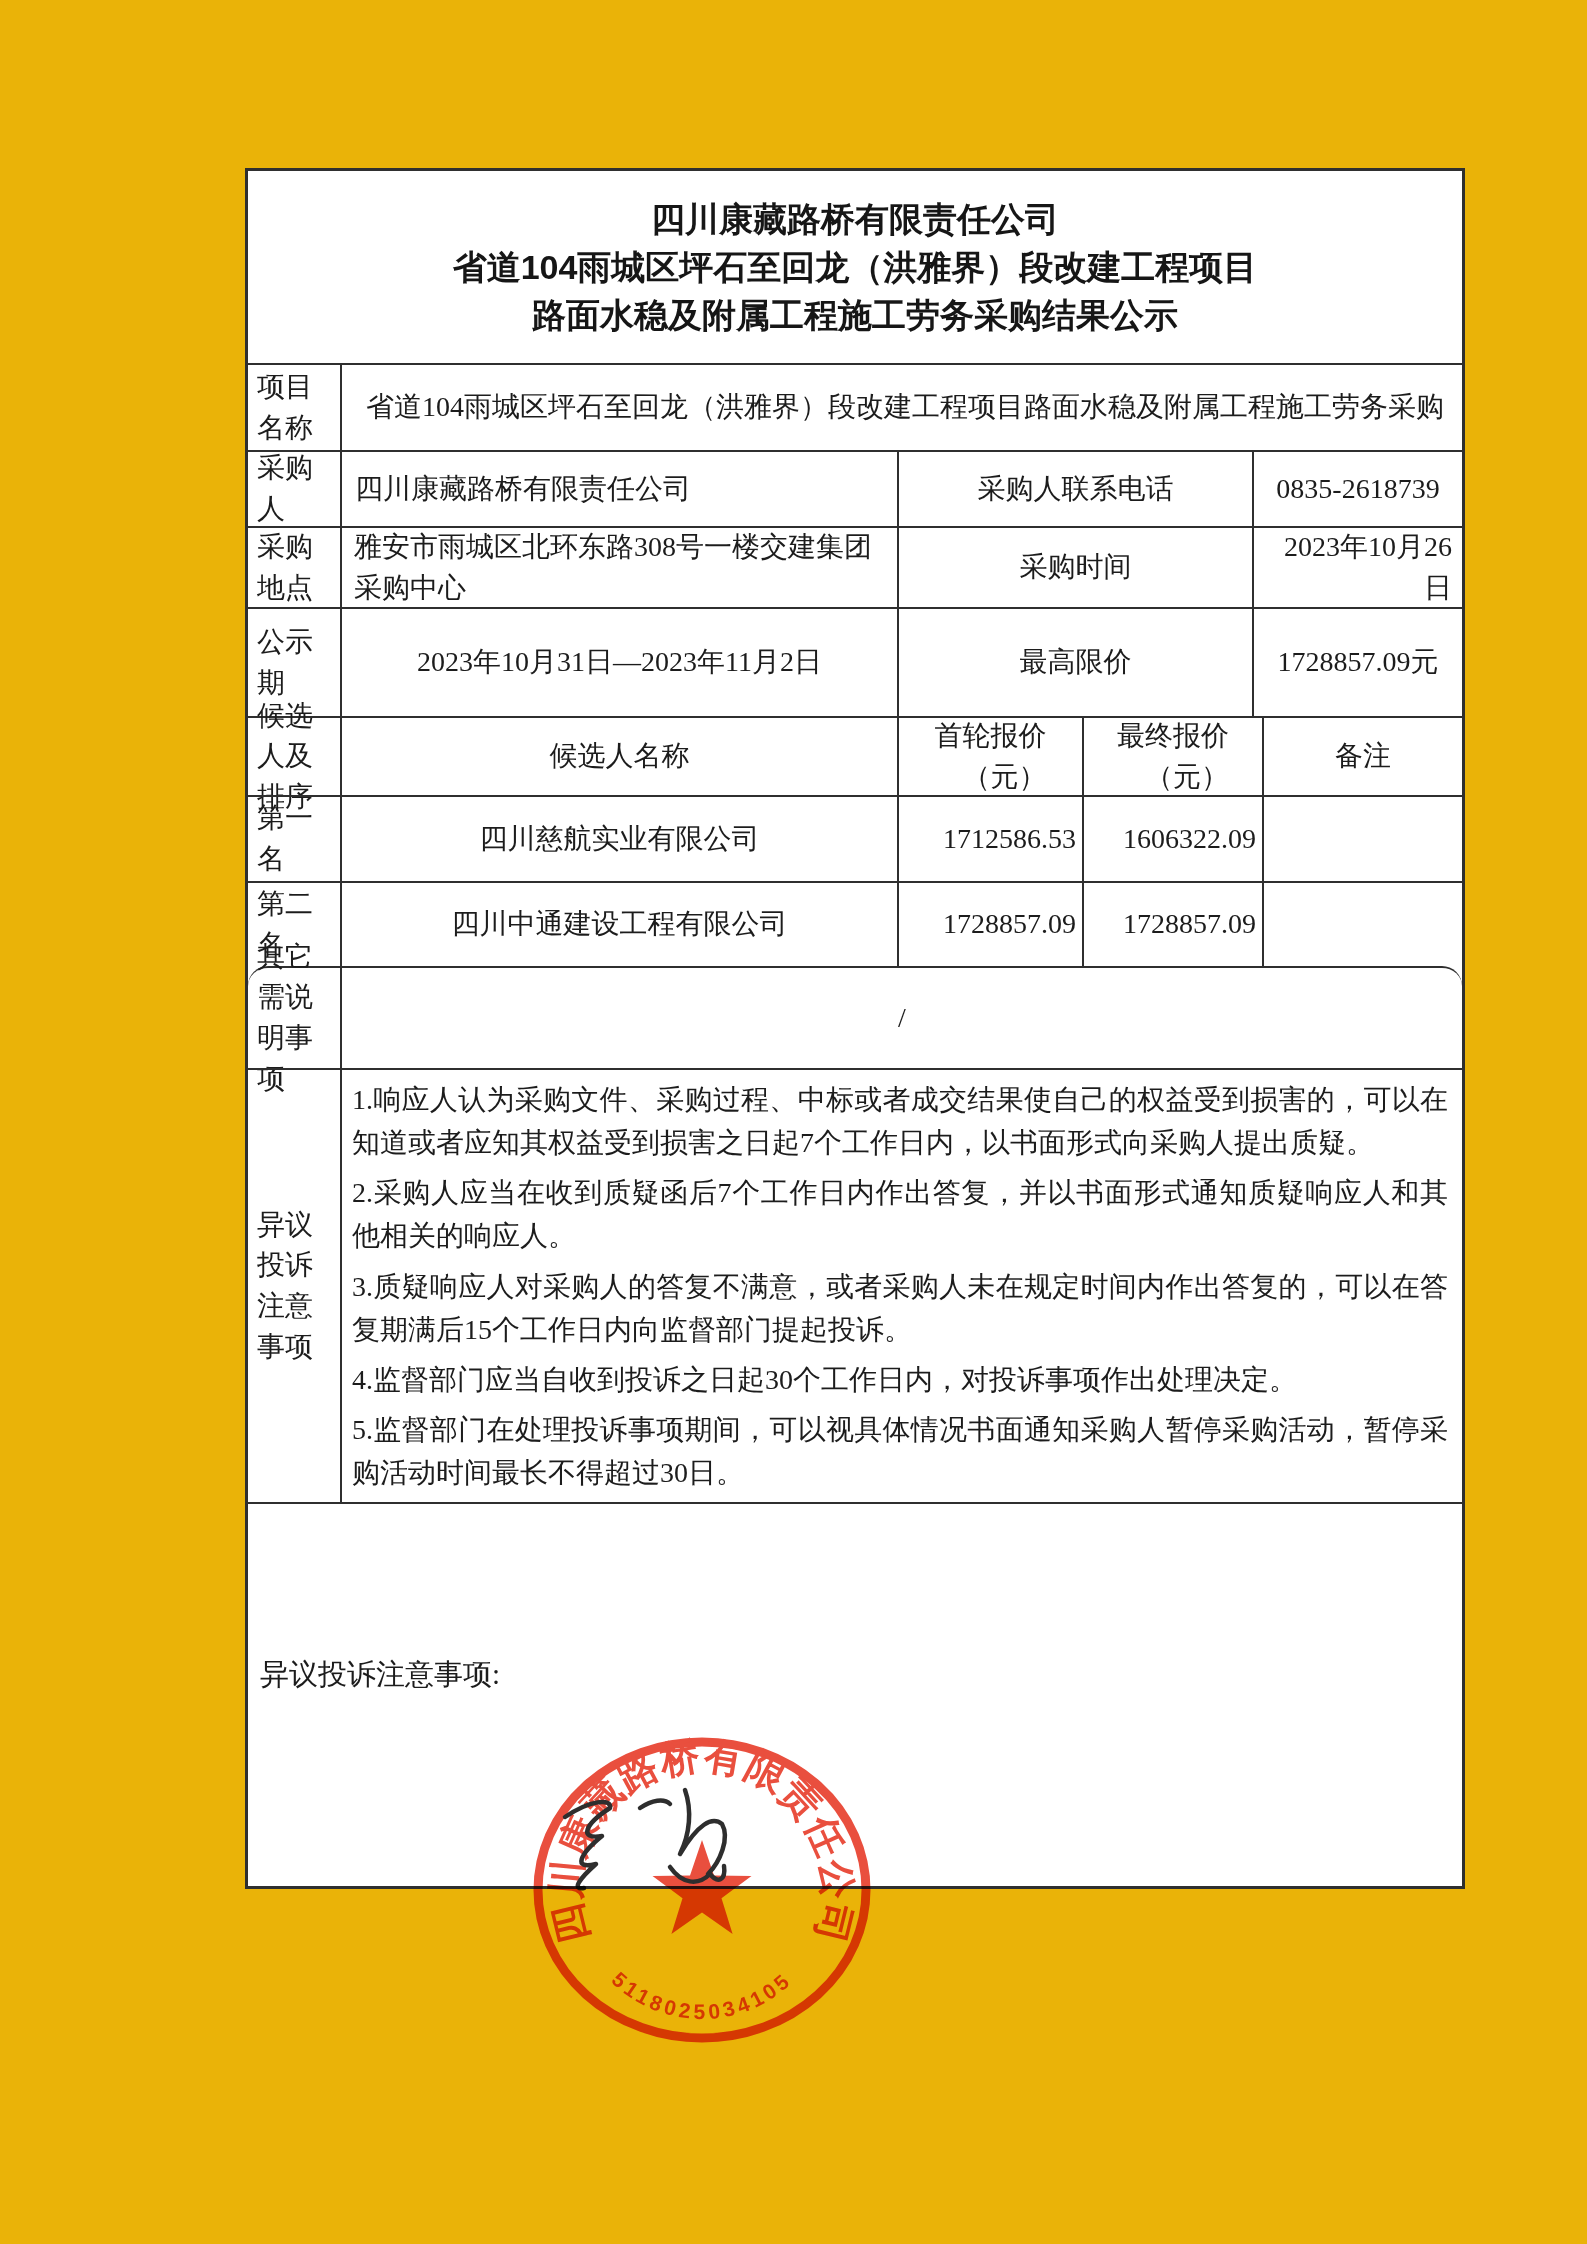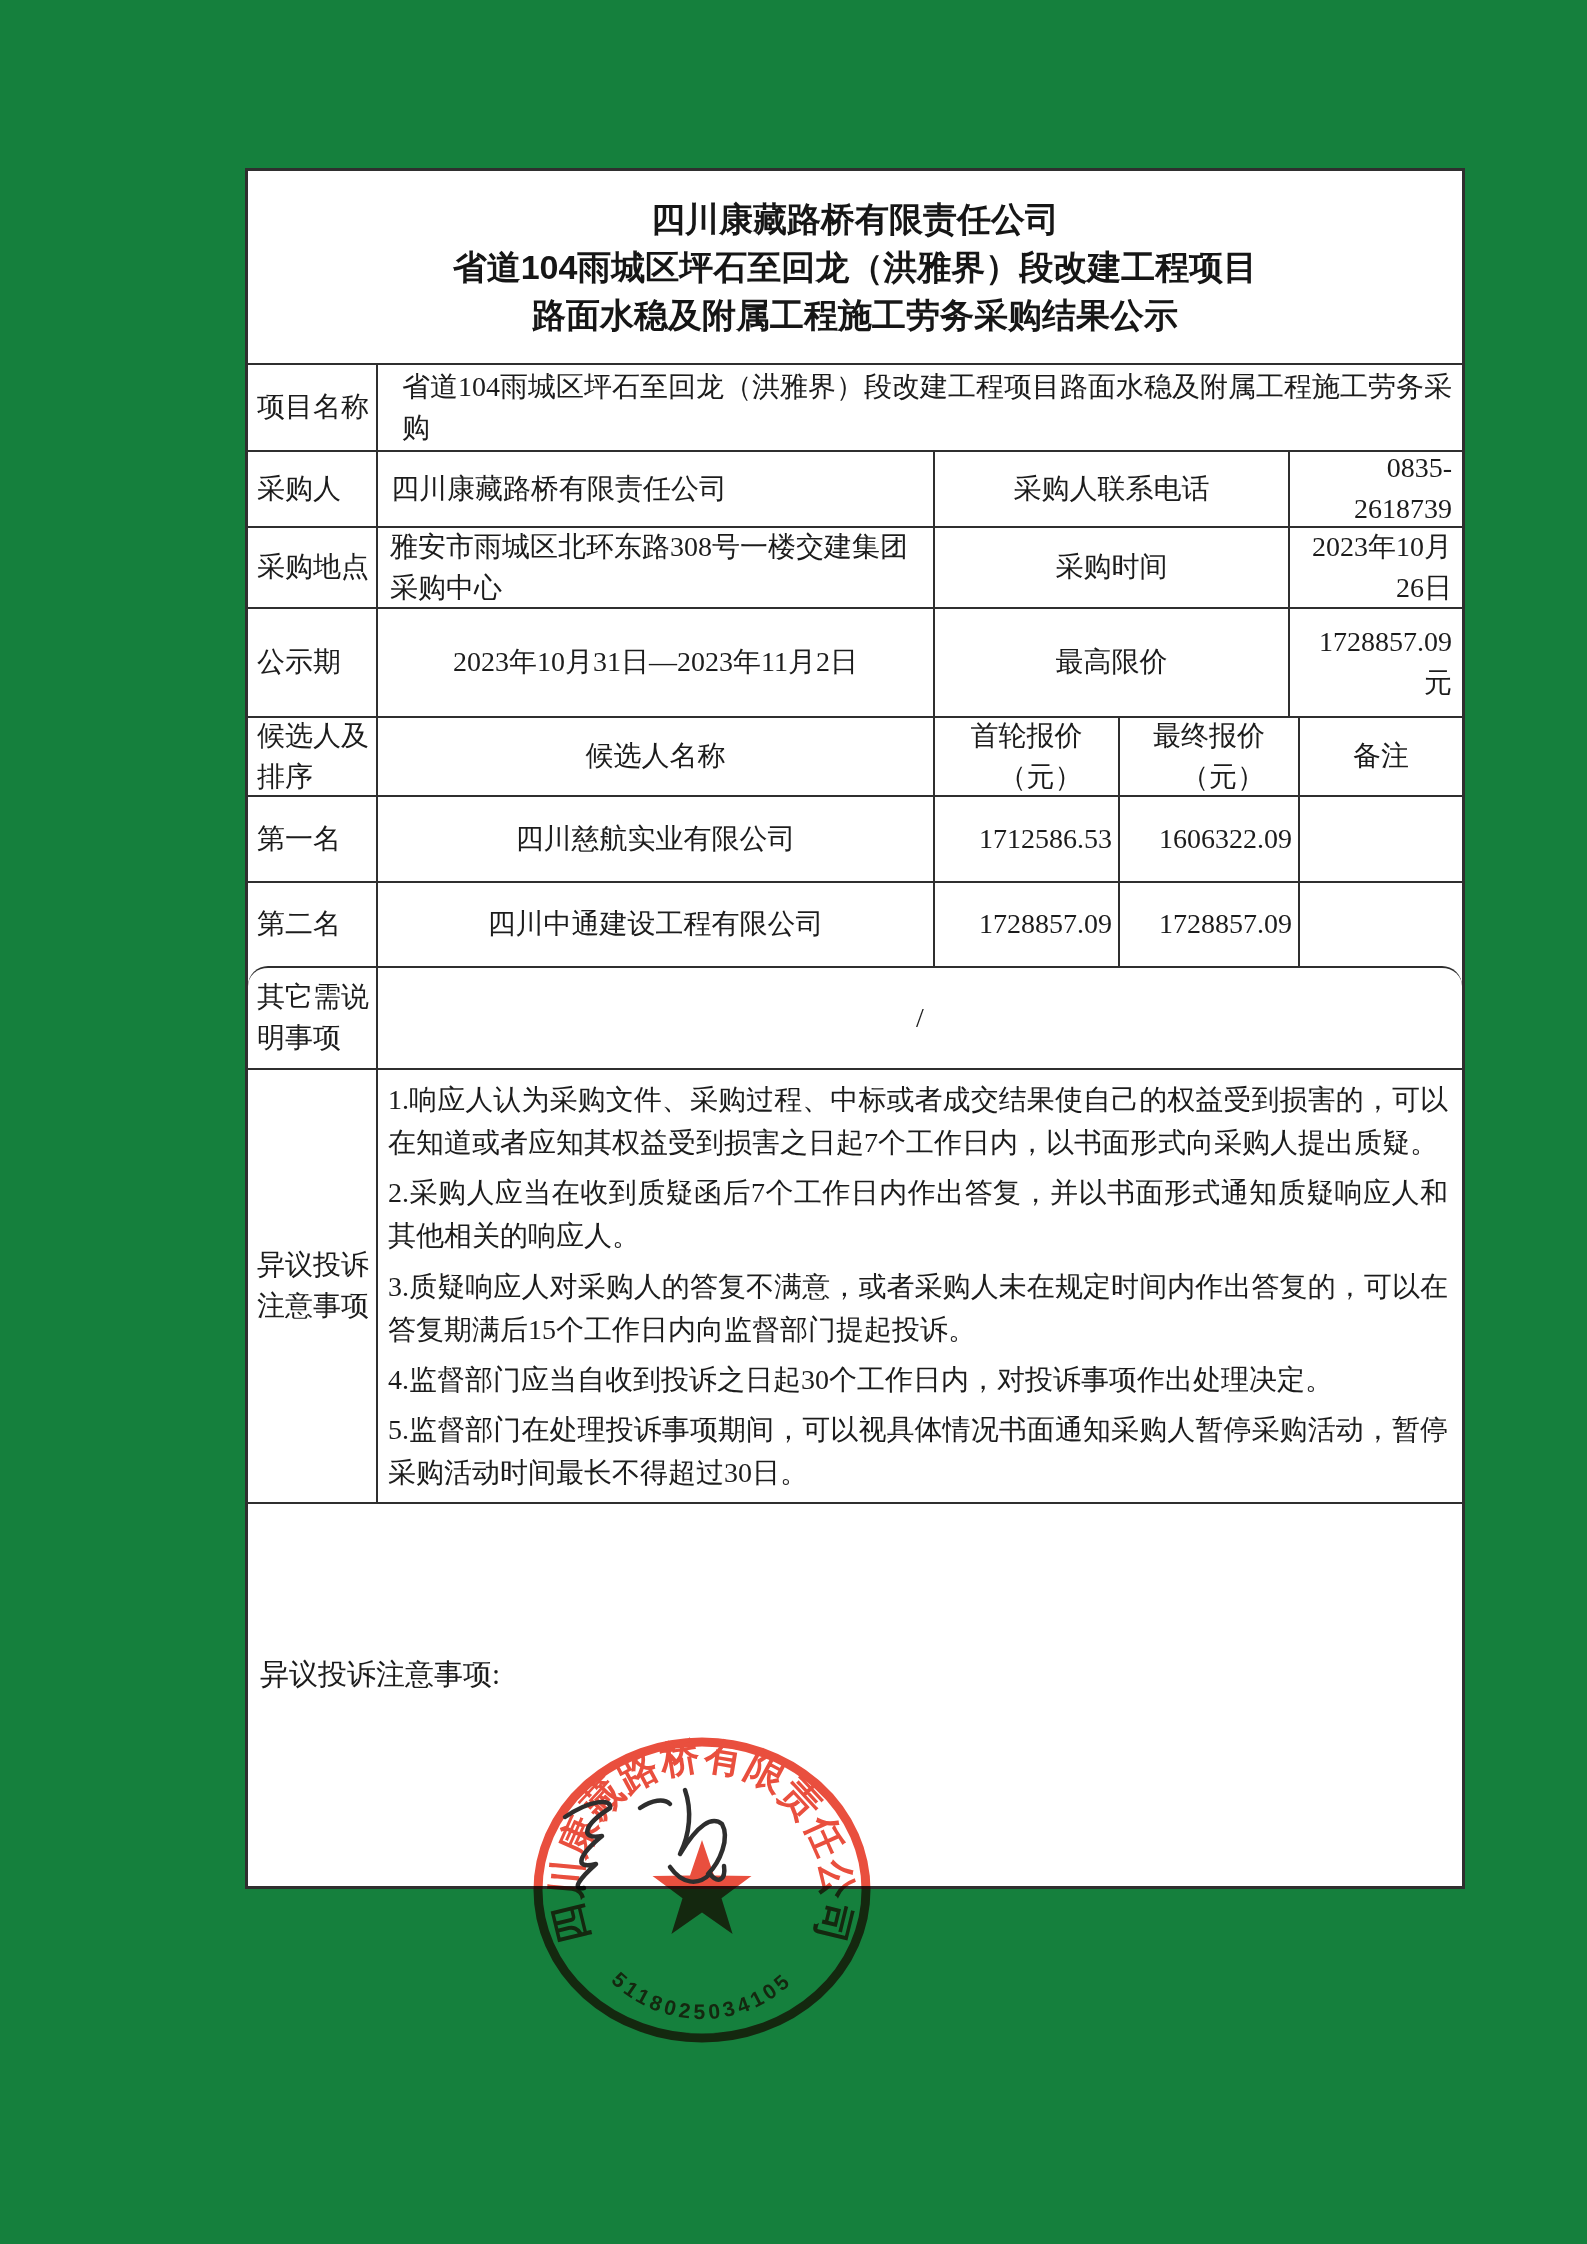--- a/index.html
+++ b/index.html
@@ -1,19 +1,19 @@
 <!DOCTYPE html>
 <html><head>
 <meta charset="utf-8">
 <style>
   html,body{margin:0;padding:0;background:#ffffff;}
   .page{
     position:relative;
     width:1587px;height:2244px;
-    background:#15803d;
+    background:#eab308;
     font-family:"Liberation Serif","DejaVu Serif",serif;
     color:#1c1c1c;
     overflow:hidden;
   }
   .doc-table{
     position:absolute;
     left:245px;top:168px;
     width:1220px;height:1721px;
     border:3px solid #2f2f2f;
     box-sizing:border-box;
@@ -23,21 +23,21 @@
   .row{display:flex;flex:none;box-sizing:border-box;border-top:2px solid #2f2f2f;}
   .row:first-child{border-top:none;}
   .cell{
     box-sizing:border-box;
     border-left:2px solid #2f2f2f;
     display:flex;align-items:center;
     padding:6px 10px;
     font-size:28px;line-height:1.45;
   }
   .cell:first-child{border-left:none;}
-  .c-label{width:128px;flex:none;padding:6px 6px 6px 9px;}
+  .c-label{width:92px;flex:none;padding:6px 6px 6px 9px;}
   .c-b{width:557px;flex:none;}
   .c-c{width:355px;flex:none;}
   .c-d{flex:1;}
   .c-bid1{width:185px;flex:none;}
   .c-bid2{width:180px;flex:none;}
   .c-remark{flex:1;}
   .center{justify-content:center;text-align:right;}
   .right{justify-content:flex-end;text-align:right;padding-right:6px;}
   .prewrap{white-space:pre-line;}
   

